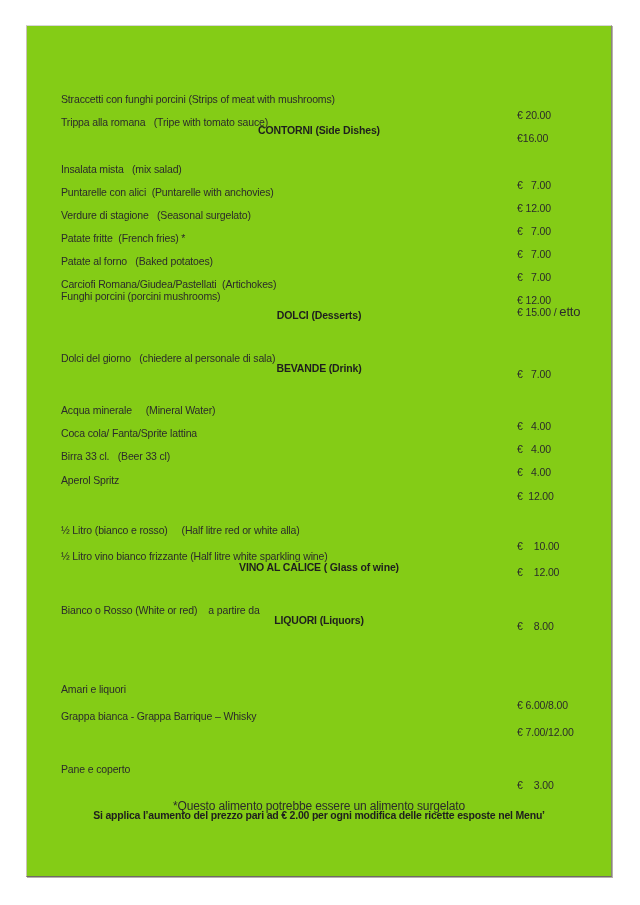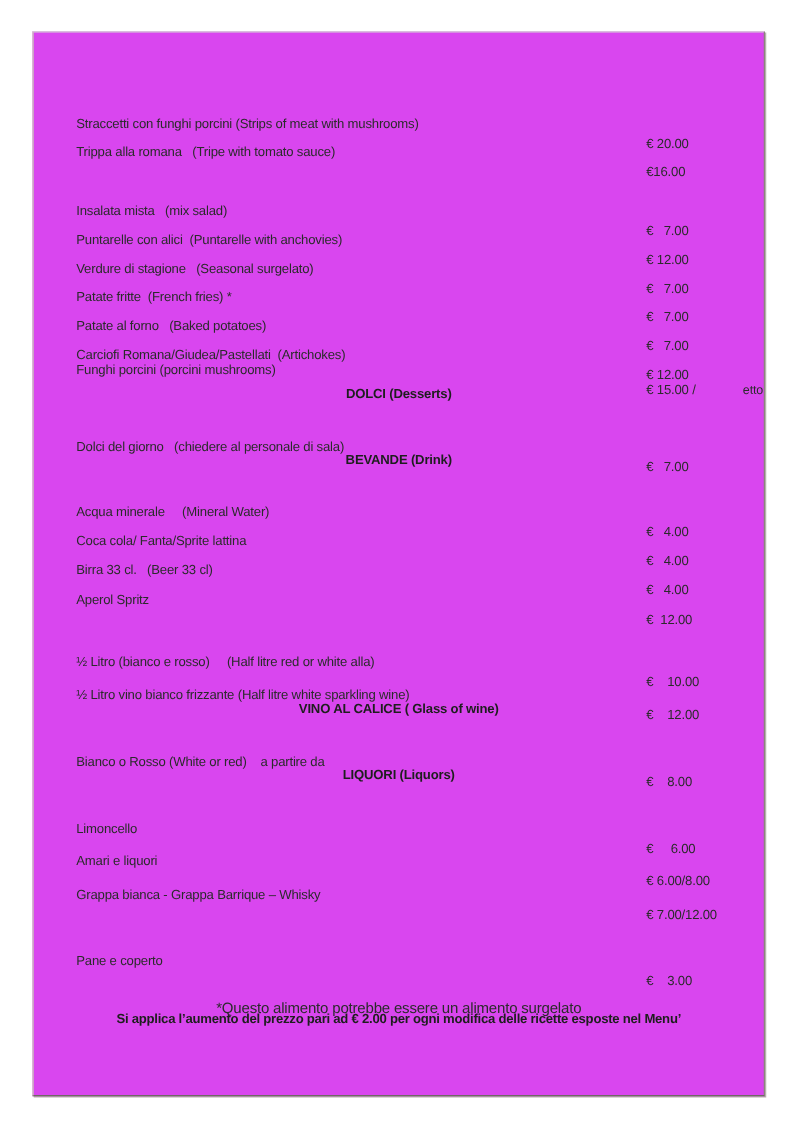--- a/index.html
+++ b/index.html
@@ -14,21 +14,21 @@
       overflow: hidden;
       font-family: "Liberation Sans", sans-serif;
       color: #2b2b2b;
     }
     .page {
       position: absolute;
       left: 26px;
       top: 25px;
       width: 586px;
       height: 852px;
-      background: #d946ef;
+      background: #84cc16;
       border-top: 1px solid #d6d6d6;
       border-left: 1px solid #c9c2b8;
       border-right: 1px solid #8c857c;
       border-bottom: 1px solid #6f6a64;
       box-shadow: 1px 1px 0 #b5b0aa;
       box-sizing: border-box;
     }
     .row {
       position: absolute;
       left: 0;
@@ -41,22 +41,21 @@
     }
     .row .name {
       position: absolute;
       left: 34px;
     }
     .row .price {
       position: absolute;
       left: 490px;
     }
     .row .price .unit {
-      font-size: 10px;
-      margin-left: 35px;
+      font-size: 13px;
     }
     .heading {
       position: absolute;
       left: 0;
       width: 100%;
       text-align: center;
       font-size: 10.5px;
       font-weight: bold;
       line-height: 16px;
       height: 16px;
@@ -96,20 +95,21 @@
 
   <div class="row" style="top: 49px;">
     <span class="name">Straccetti con funghi porcini (Strips of meat with mushrooms)</span>
     <span class="price"><span>€ 20.00</span></span>
   </div>
   <div class="row" style="top: 72px;">
     <span class="name">Trippa alla romana   (Tripe with tomato sauce)</span>
     <span class="price"><span>€16.00</span></span>
   </div>
 
+  <div class="heading" style="top: 96px;">CONTORNI (Side Dishes)</div>
   <div class="row" style="top: 119px;">
     <span class="name">Insalata mista   (mix salad)</span>
     <span class="price"><span>€   7.00</span></span>
   </div>
   <div class="row" style="top: 142px;">
     <span class="name">Puntarelle con alici  (Puntarelle with anchovies)</span>
     <span class="price"><span>€ 12.00</span></span>
   </div>
   <div class="row" style="top: 165px;">
     <span class="name">Verdure di stagione   (Seasonal surgelato)</span>
@@ -165,24 +165,20 @@
     <span class="price"><span>€    12.00</span></span>
   </div>
 
   <div class="heading" style="top: 533px;">VINO AL CALICE ( Glass of wine)</div>
   <div class="row" style="top: 560px;">
     <span class="name">Bianco o Rosso (White or red)    a partire da</span>
     <span class="price"><span>€    8.00</span></span>
   </div>
 
   <div class="heading" style="top: 586px;">LIQUORI (Liquors)</div>
-  <div class="row" style="top: 613px;">
-    <span class="name">Limoncello</span>
-    <span class="price"><span>€     6.00</span></span>
-  </div>
   <div class="row" style="top: 639px;">
     <span class="name">Amari e liquori</span>
     <span class="price"><span>€ 6.00/8.00</span></span>
   </div>
   <div class="row" style="top: 666px;">
     <span class="name">Grappa bianca - Grappa Barrique – Whisky</span>
     <span class="price"><span>€ 7.00/12.00</span></span>
   </div>
 
   <div class="row" style="top: 719px;">

